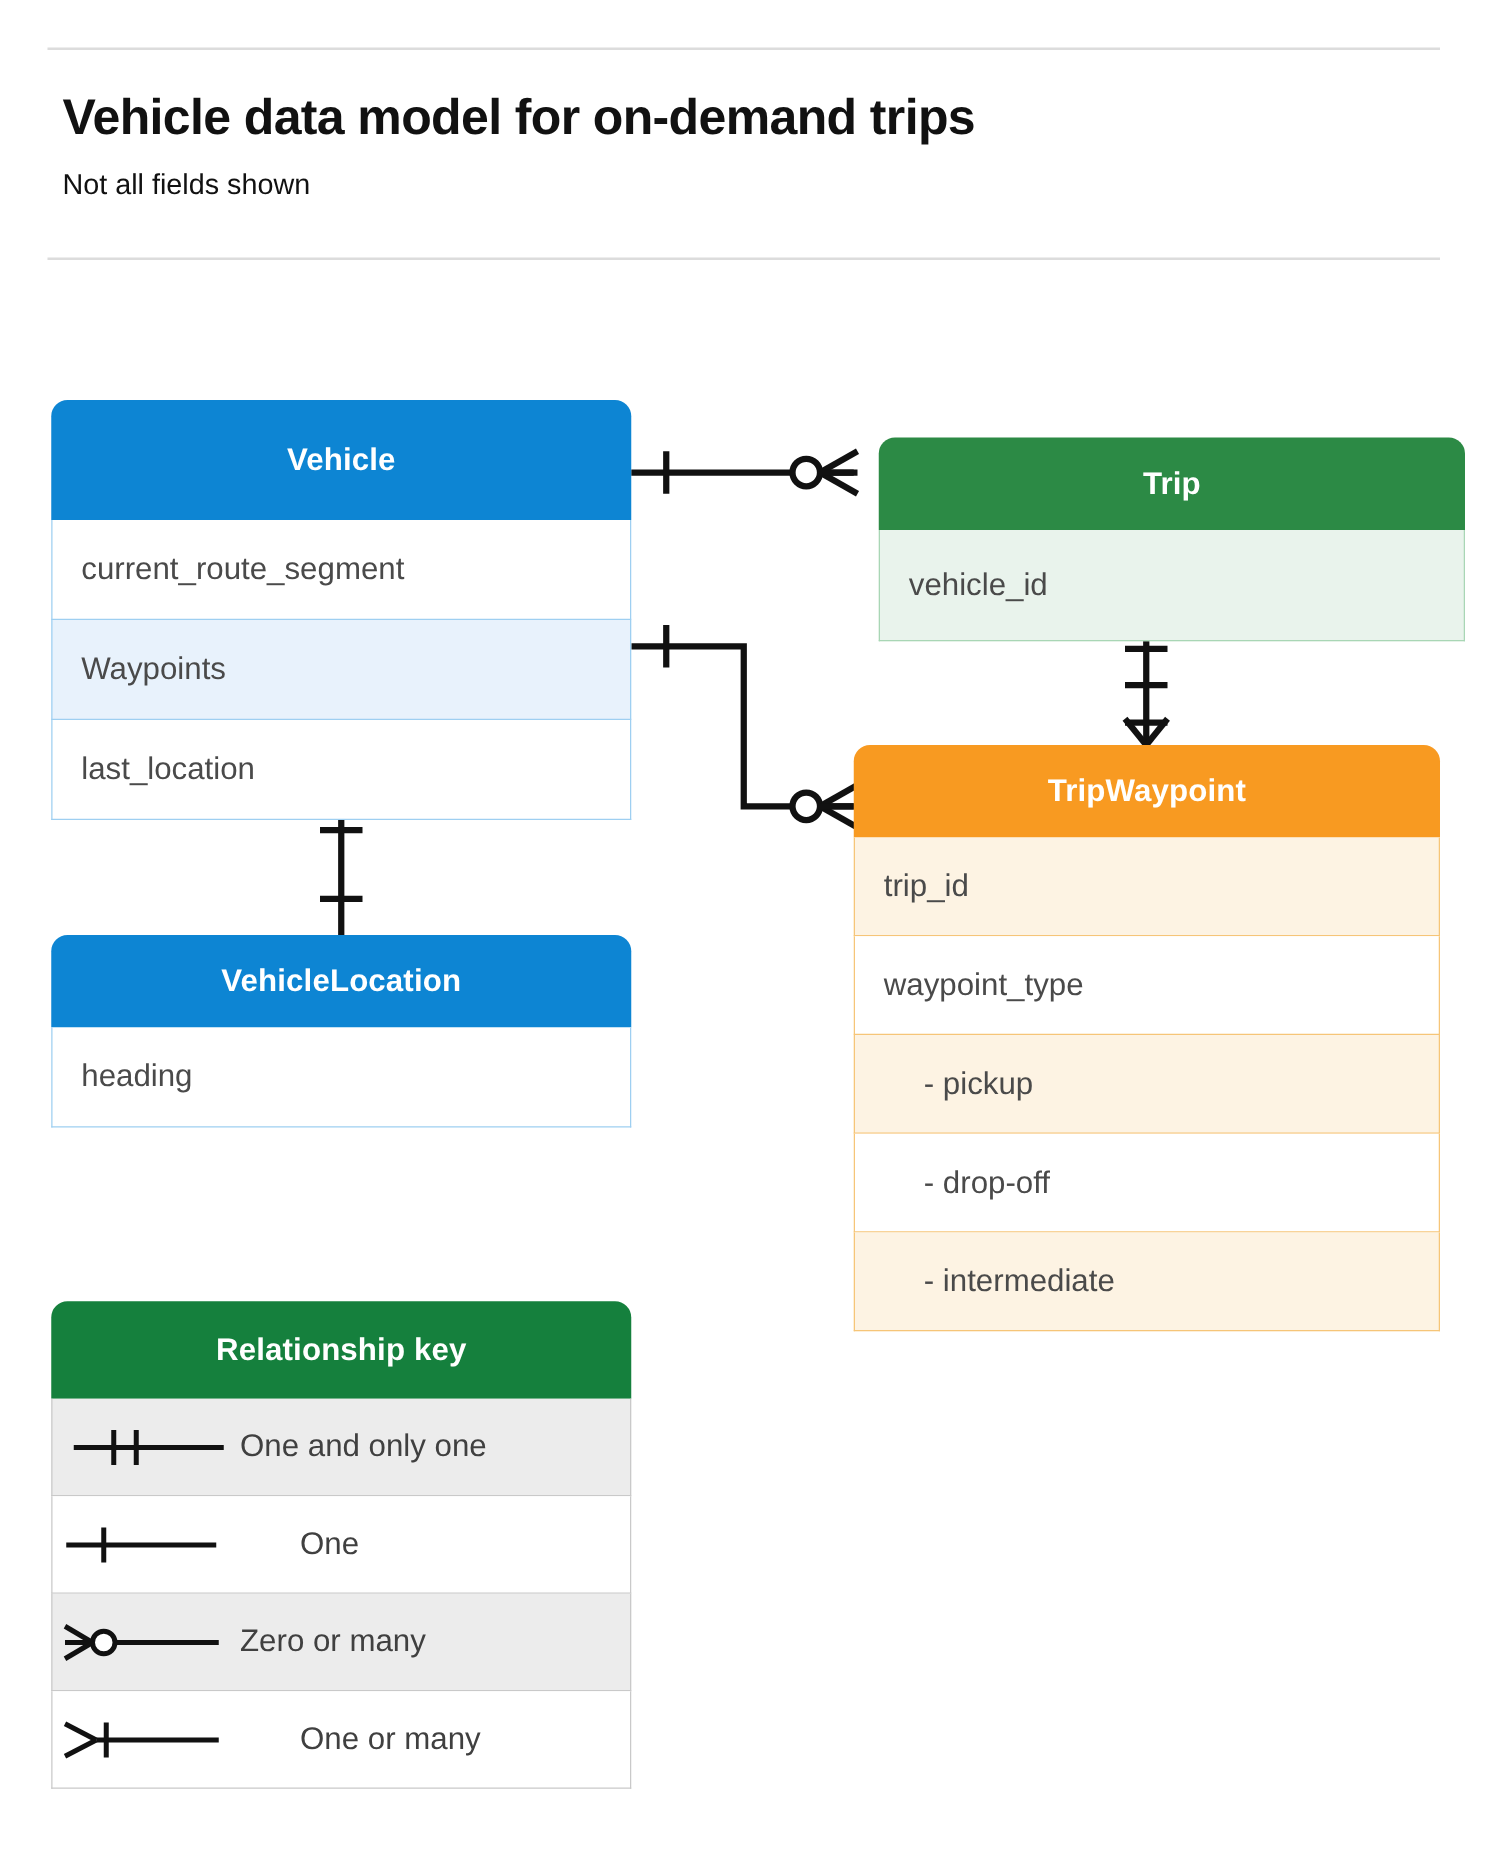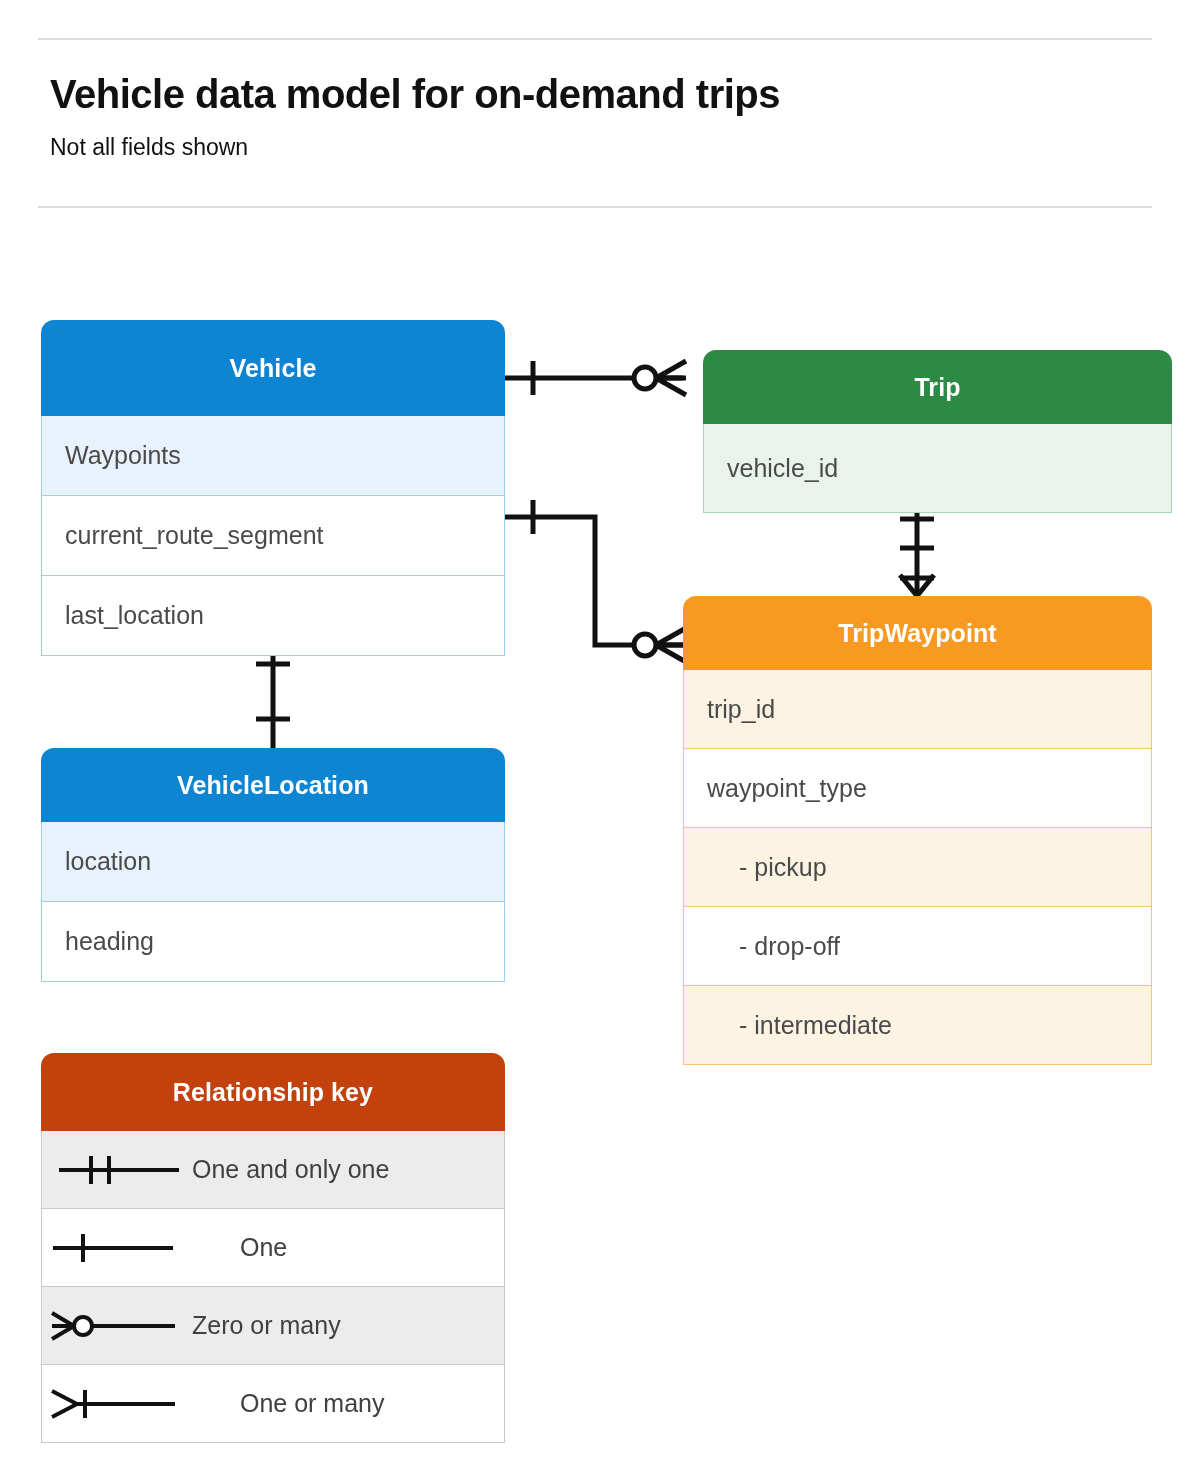--- a/index.html
+++ b/index.html
@@ -85,21 +85,21 @@
   .theme-green .field { border-color: #a9d6b5; }
   .theme-green .field.alt { background: #e9f3ec; }
 
   
   .theme-orange .entity-header { background: #f89a21; }
   .theme-orange .field { border-color: #f6c578; }
   .theme-orange .field.alt { background: #fdf3e3; }
   .theme-orange .field.plain { background: #ffffff; text-align: right; }
 
   
-  .theme-gray .entity-header { background: #c2410c; margin-top: 12px; }
+  .theme-gray .entity-header { background: #15803d; }
 
   
   #entity-vehicle          { left: 41px;  top: 320px; width: 464px; }
   #entity-vehicle .entity-header { height: 96px; }
   #entity-vehicle .field   { height: 80px; }
 
   #entity-vehiclelocation  { left: 41px;  top: 748px; width: 464px; }
   #entity-vehiclelocation .entity-header { height: 74px; }
   #entity-vehiclelocation .field { height: 80px; }
 
@@ -194,28 +194,27 @@
     <g>
       <line x1="273" y1="637" x2="273" y2="748"></line>
       <line x1="256" y1="664" x2="290" y2="664"></line>
       <line x1="256" y1="719" x2="290" y2="719"></line>
     </g>
   </g>
 </svg>
 
 <div class="entity theme-blue" id="entity-vehicle">
   <div class="entity-header">Vehicle</div>
+  <div class="field plain">current_route_segment</div>
   <div class="field alt">Waypoints</div>
-  <div class="field plain">current_route_segment</div>
   <div class="field plain">last_location</div>
 </div>
 
 <div class="entity theme-blue" id="entity-vehiclelocation">
   <div class="entity-header">VehicleLocation</div>
-  <div class="field alt">location</div>
   <div class="field plain">heading</div>
 </div>
 
 <div class="entity theme-green" id="entity-trip">
   <div class="entity-header">Trip</div>
   <div class="field alt">vehicle_id</div>
 </div>
 
 <div class="entity theme-orange" id="entity-tripwaypoint">
   <div class="entity-header">TripWaypoint</div>

